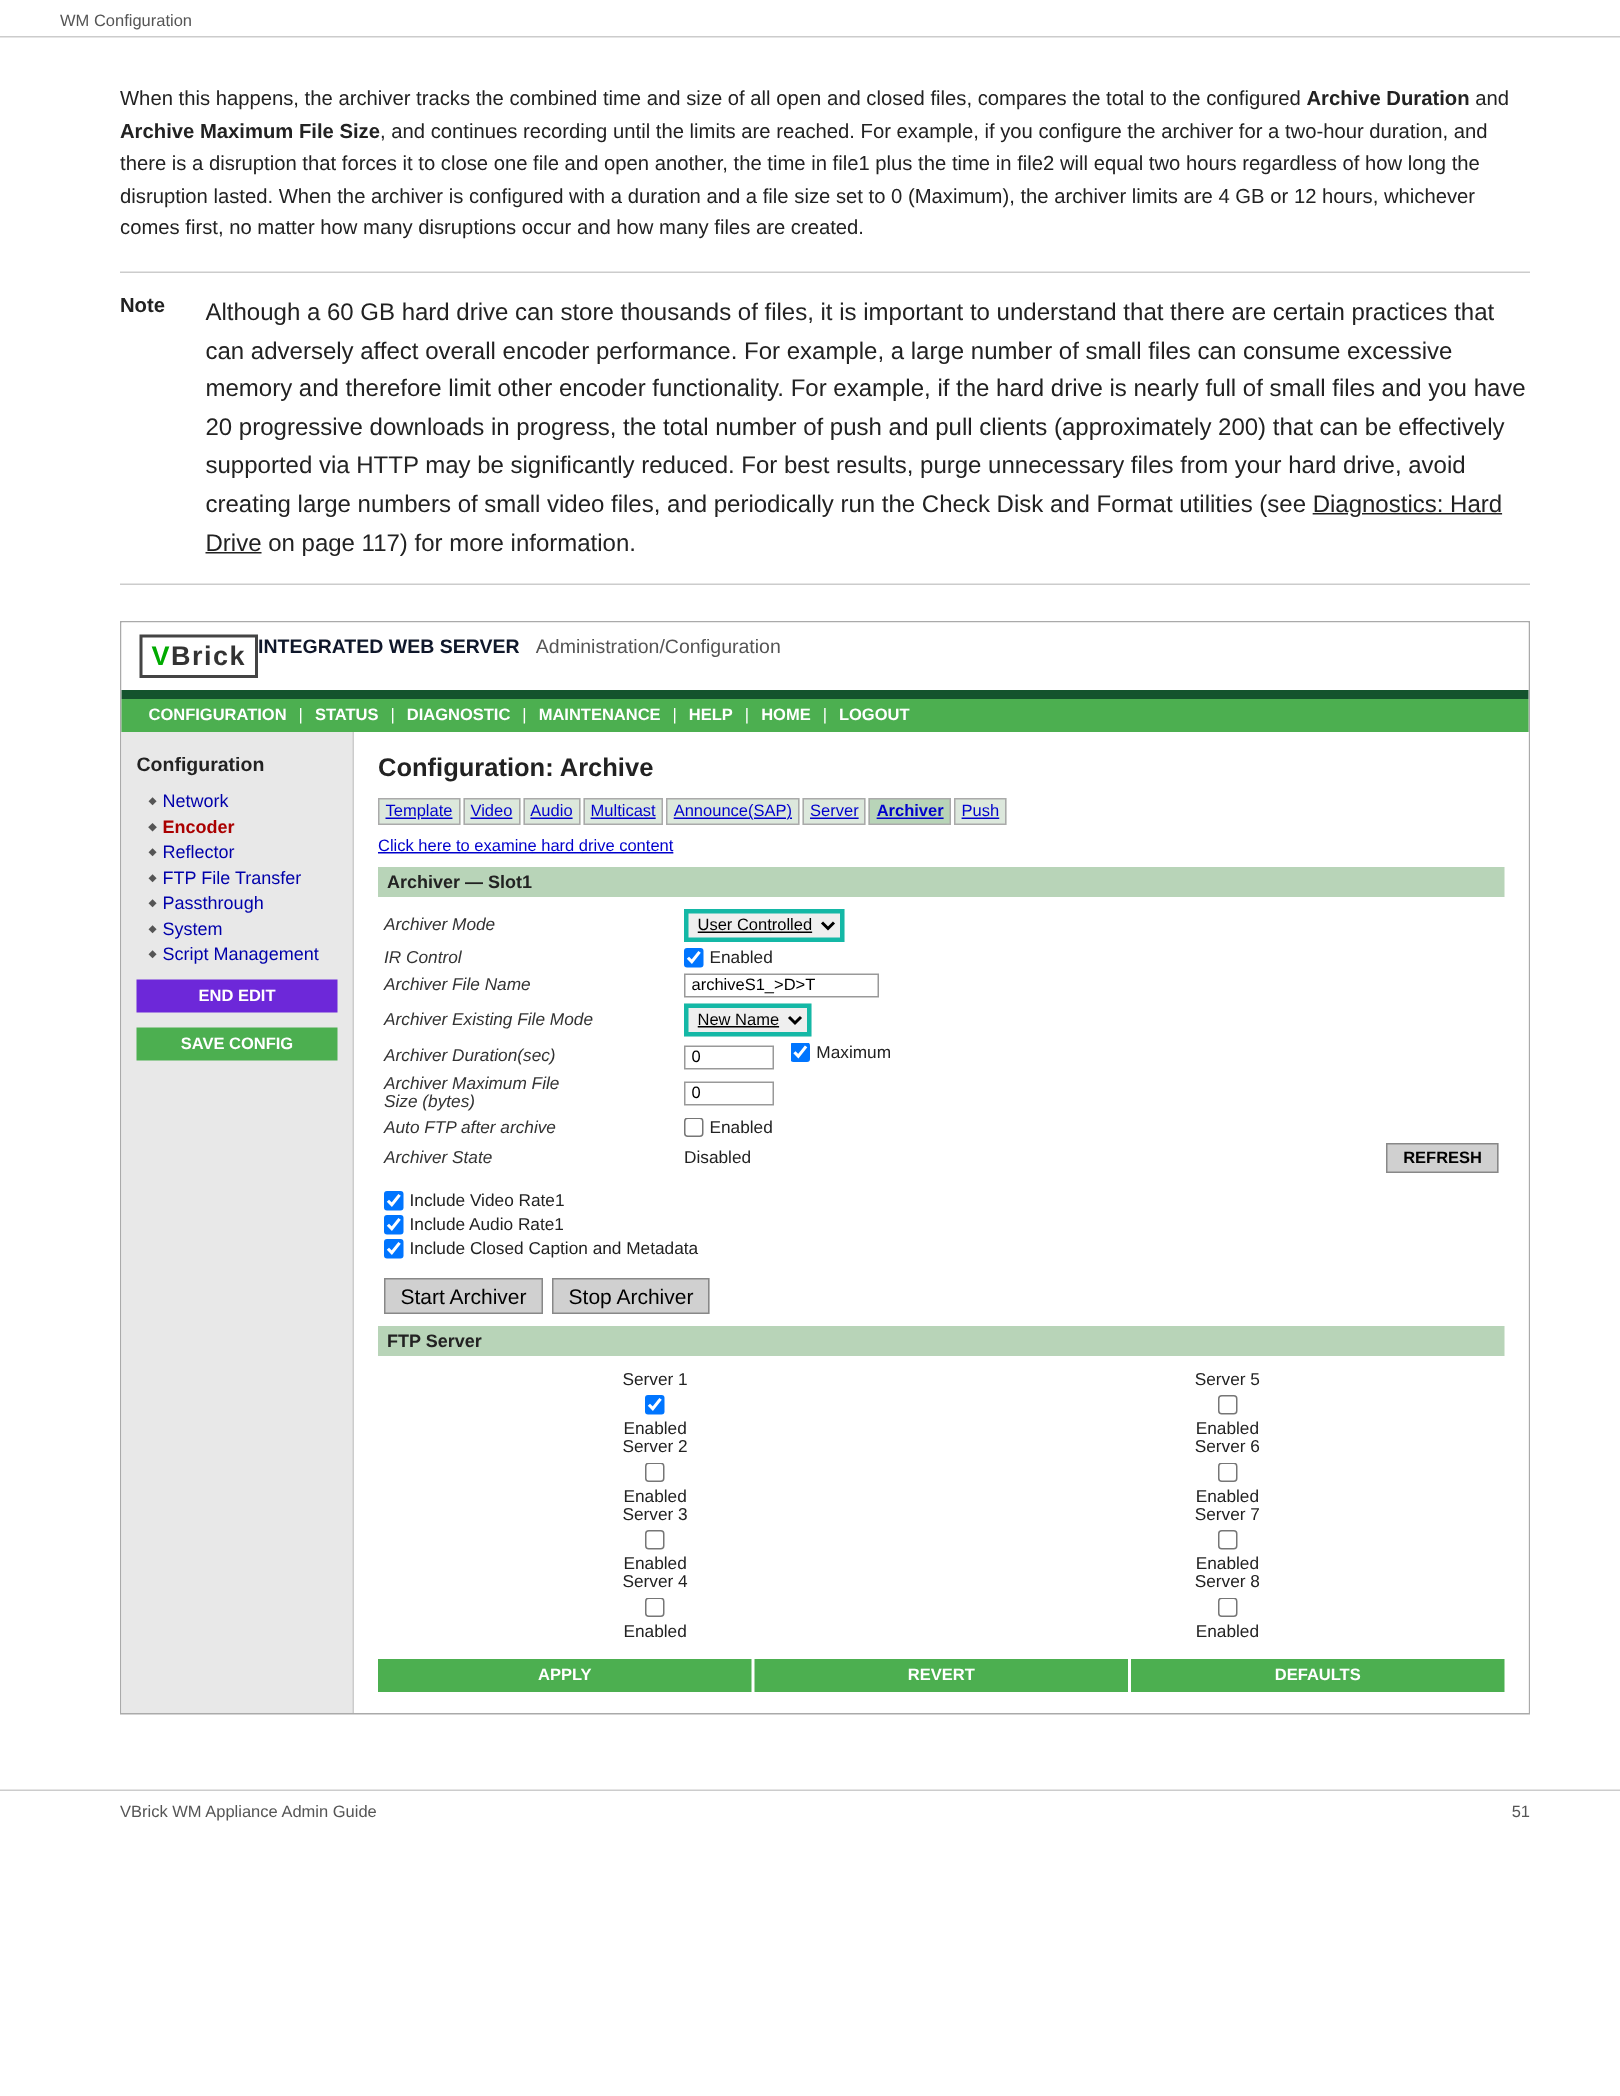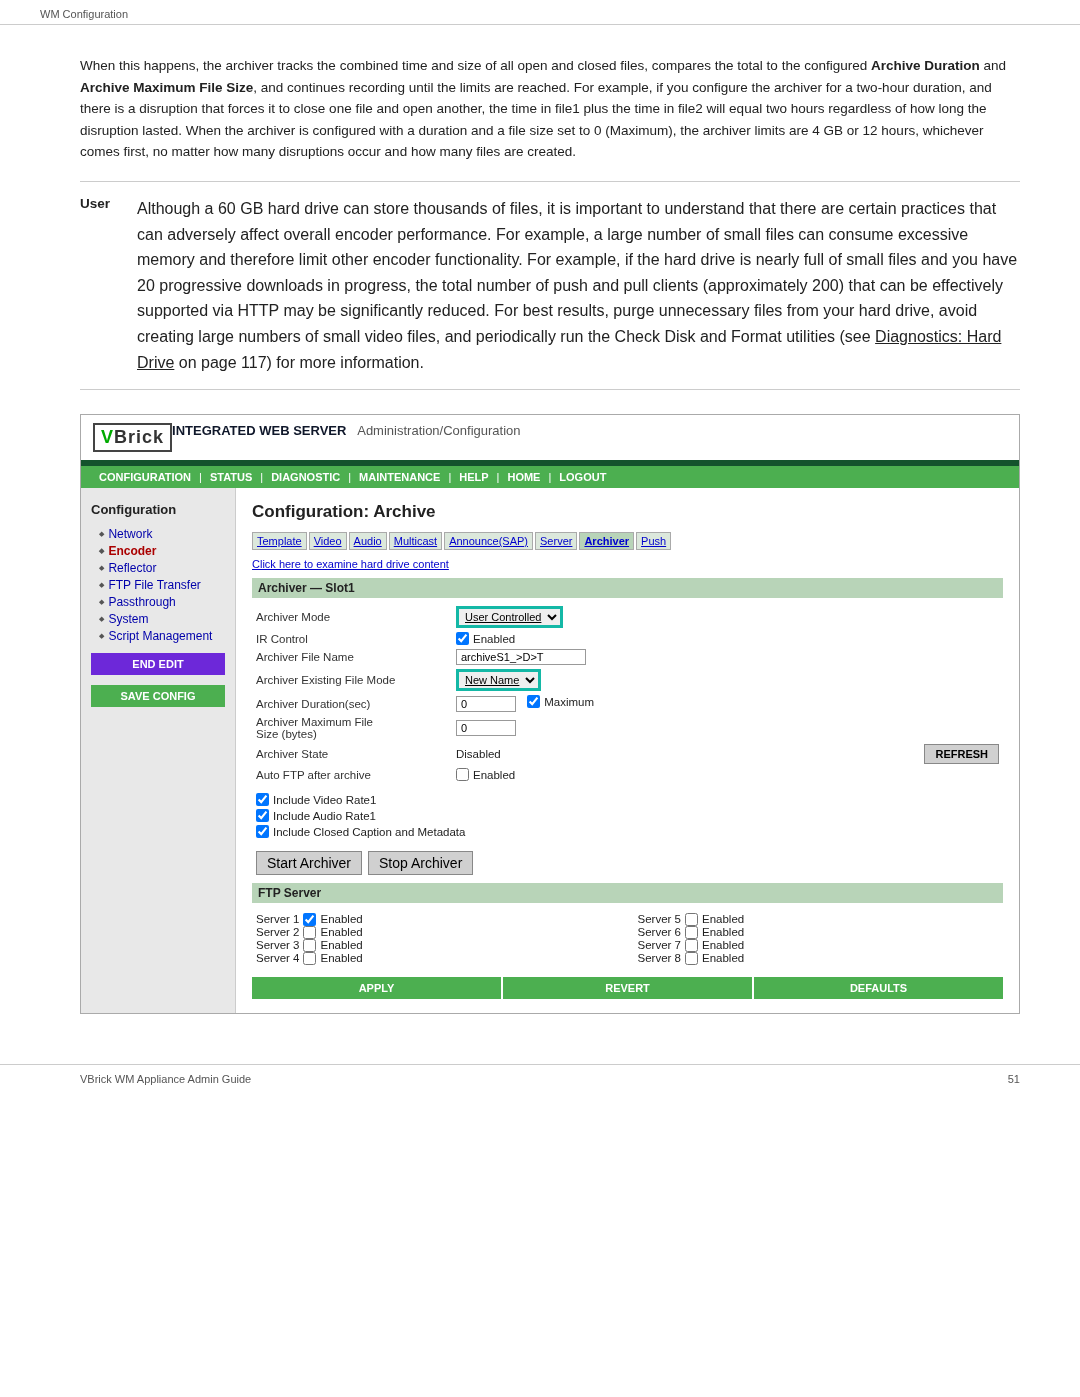--- a/index.html
+++ b/index.html
@@ -227,20 +227,21 @@
       margin-bottom: 8px;
     }
     .form-table td {
       padding: 2px 4px;
       font-size: 11.5px;
       vertical-align: middle;
     }
     .form-table .label-col {
       width: 200px;
       color: #333;
+      font-style: italic;
     }
     .form-input {
       border: 1px solid #999;
       padding: 1px 4px;
       font-size: 11px;
       width: 130px;
     }
     .form-select {
       border: 3px solid #14b8a6;
       font-size: 11px;
@@ -279,21 +280,23 @@
     
     .ftp-grid {
       display: grid;
       grid-template-columns: 1fr 1fr;
       gap: 2px 20px;
       padding: 4px 4px;
       font-size: 11.5px;
     }
     .ftp-row {
       display: flex;
+      align-items: center;
       gap: 4px;
+      flex-direction: column;
     }
 
     
     .bottom-buttons {
       display: flex;
       gap: 2px;
       margin-top: 8px;
     }
     .bottom-btn {
       flex: 1;
@@ -326,21 +329,21 @@
   <span>WM Configuration</span>
 </div>
 
 <div class="content">
 
   <p class="main-text">
     When this happens, the archiver tracks the combined time and size of all open and closed files, compares the total to the configured <b>Archive Duration</b> and <b>Archive Maximum File Size</b>, and continues recording until the limits are reached. For example, if you configure the archiver for a two-hour duration, and there is a disruption that forces it to close one file and open another, the time in file1 plus the time in file2 will equal two hours regardless of how long the disruption lasted. When the archiver is configured with a duration and a file size set to 0 (Maximum), the archiver limits are 4 GB or 12 hours, whichever comes first, no matter how many disruptions occur and how many files are created.
   </p>
 
   <div class="note-box">
-    <div class="note-label">User</div>
+    <div class="note-label">Note</div>
     <div class="note-text">
       Although a 60 GB hard drive can store thousands of files, it is important to understand that there are certain practices that can adversely affect overall encoder performance. For example, a large number of small files can consume excessive memory and therefore limit other encoder functionality. For example, if the hard drive is nearly full of small files and you have 20 progressive downloads in progress, the total number of push and pull clients (approximately 200) that can be effectively supported via HTTP may be significantly reduced. For best results, purge unnecessary files from your hard drive, avoid creating large numbers of small video files, and periodically run the Check Disk and Format utilities (see <a>Diagnostics: Hard Drive</a> on page 117) for more information.
     </div>
   </div>
 
   <div class="ui-box">
 
     <div class="vbrick-header">
       <div class="vbrick-logo">
         <span>V</span>Brick
@@ -446,35 +449,35 @@
               </label>
             </td>
           </tr>
           <tr>
             <td class="label-col">Archiver Maximum File<br>Size (bytes)</td>
             <td>
               <input class="form-input" type="text" value="0" style="width: 60px;">
             </td>
           </tr>
           <tr>
+            <td class="label-col">Auto FTP after archive</td>
+            <td>
+              <label class="checkbox-label">
+                <input type="checkbox" style="">
+                <span>Enabled</span>
+              </label>
+            </td>
+          </tr>
+          <tr>
             <td class="label-col">Archiver State</td>
             <td>
               <div style="display:flex; align-items:center; justify-content:space-between; width:100%">
                 <span>Disabled</span>
                 <button class="refresh-btn">REFRESH</button>
               </div>
-            </td>
-          </tr>
-          <tr>
-            <td class="label-col">Auto FTP after archive</td>
-            <td>
-              <label class="checkbox-label">
-                <input type="checkbox" style="">
-                <span>Enabled</span>
-              </label>
             </td>
           </tr>
         </tbody>
           </table>
 
         <div style="padding: 2px 4px;">
           <label class="checkbox-label" style="margin-bottom:3px">
             <input type="checkbox" checked="" style="">
             <span>Include Video Rate1</span>
           </label>

